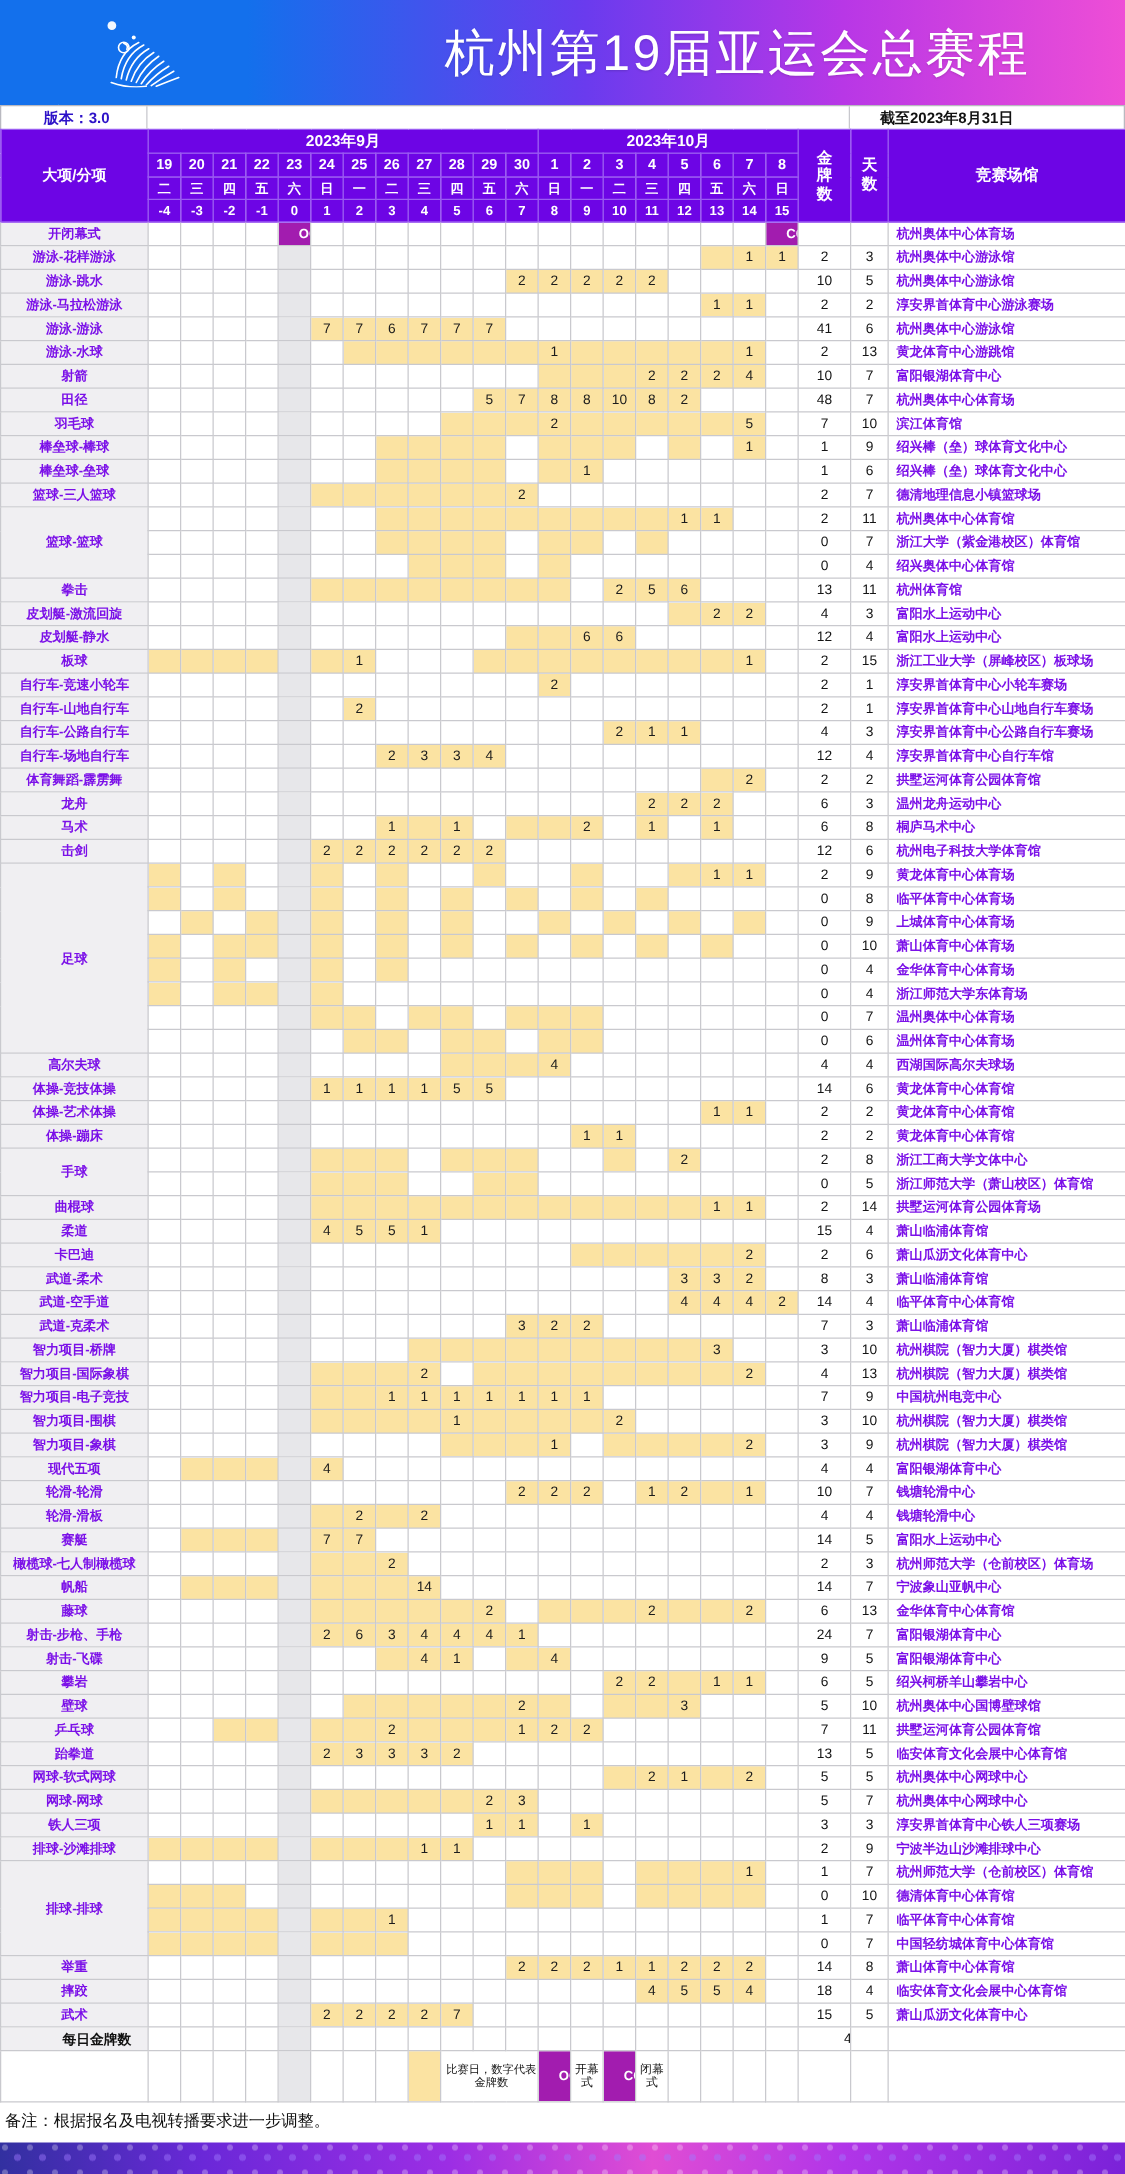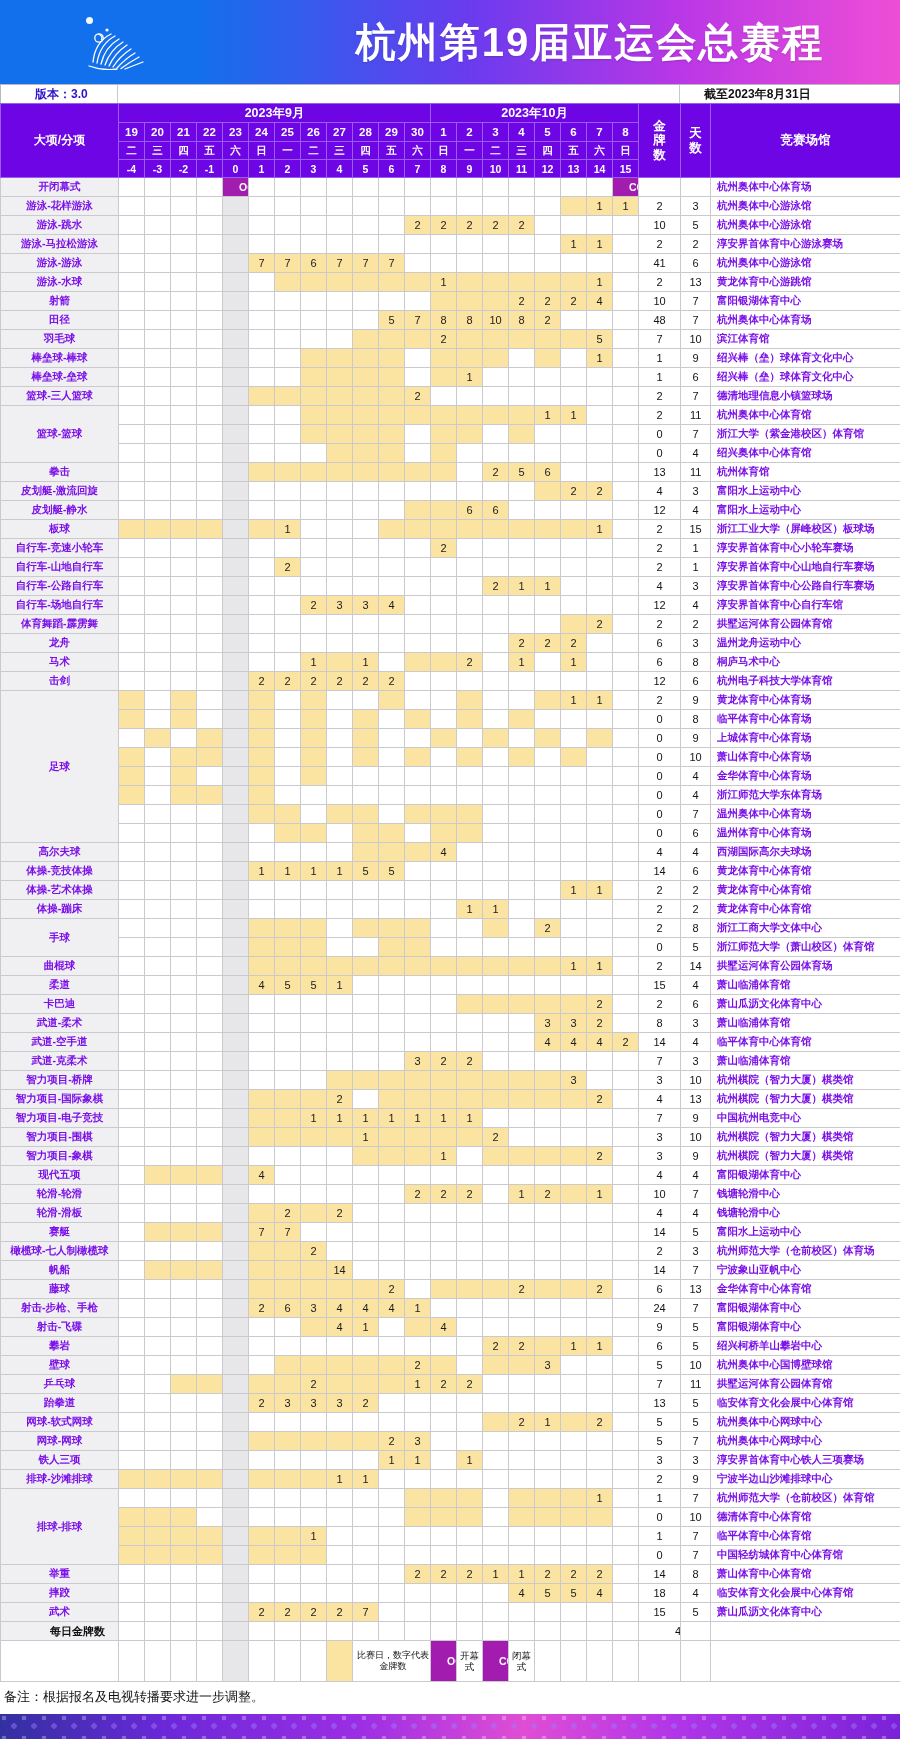--- a/index.html
+++ b/index.html
@@ -4,21 +4,21 @@
 <style>
   html,body{margin:0;padding:0;background:#fff;}
   body{width:900px;font-family:"Liberation Sans","DejaVu Sans",sans-serif;-webkit-font-smoothing:antialiased;}
   .banner{position:relative;width:900px;height:84px;background:linear-gradient(90deg,#1370ec 0%,#1370ec 22%,#6a3bee 52%,#b837e6 75%,#ee4ed6 100%);overflow:hidden;}
   .logo-wrap{position:absolute;left:26px;top:14px;display:flex;align-items:center;flex-direction:column;}
   .logo-star{position:absolute;left:60px;top:3px;width:7px;height:7px;border-radius:50%;background:#fff;opacity:.95;}
   .logo-emblem{margin-top:12px;}
   .logo-text{margin-left:12px;margin-top:14px;color:#fff;line-height:1.25;}
   .logo-cn{font-size:15px;font-weight:bold;letter-spacing:1px;}
   .logo-en{font-size:17px;opacity:.95;text-decoration:underline;}
-  .banner-title{position:absolute;left:300px;right:20px;top:0;height:84px;display:flex;align-items:center;justify-content:center;color:#fff;font-size:40px;font-weight:bold;letter-spacing:2px;text-shadow:0 1px 2px rgba(0,0,0,.15);}
+  .banner-title{position:absolute;left:300px;right:20px;top:0;height:84px;display:flex;align-items:center;justify-content:center;color:#fff;font-size:40px;font-weight:normal;letter-spacing:2px;text-shadow:0 1px 2px rgba(0,0,0,.15);}
   .version-row{display:flex;width:898px;height:18px;border:1px solid #b9b9c0;border-bottom:none;font-size:12px;font-weight:bold;align-items:center;gap:16px;}
   .v-left{width:117px;border-right:1px solid #c8c8cd;color:#2d12c8;padding-left:34px;box-sizing:border-box;height:100%;display:flex;align-items:center;}
   .v-mid{flex:1;height:100%;border-right:1px solid #c8c8cd;}
   .v-right{width:203px;height:100%;display:flex;align-items:center;color:#111;padding-left:8px;box-sizing:border-box;}
   table{border-collapse:collapse;table-layout:fixed;width:900px;}
   col.c-label{width:118px;} col.c-day{width:26px;} col.c-gold{width:42px;} col.c-days{width:30px;} col.c-venue{width:190px;}
   thead th{background:#6d05e5;color:#fff;border:1px solid #9a5cf2;font-weight:bold;padding:0;}
   th.mo{height:18px;font-size:12.5px;}
   th.corner{font-size:12px;}
   tr.dates th{height:18px;font-size:11.5px;}
@@ -110,21 +110,21 @@
     </colgroup>
   <thead id="thead">
       <tr>
         <th class="corner" rowspan="4">大项/分项</th>
         <th class="mo" colspan="12">2023年9月</th>
         <th class="mo" colspan="8">2023年10月</th>
         <th class="mo" rowspan="4">
           <span class="vwrap" style="width: 24px;">金牌数</span>
         </th>
         <th class="mo" rowspan="4">
-          <span class="vwrap" style="width: 13px;">天数</span>
+          <span class="vwrap" style="width: 13px; font-family: Liberation Mono, monospace;">天数</span>
         </th>
         <th class="mo" rowspan="4">
           <span class="vwrap">竞赛场馆</span>
         </th>
       </tr>
       <tr class="dates">
         <th>19</th>
         <th>20</th>
         <th>21</th>
         <th>22</th>

